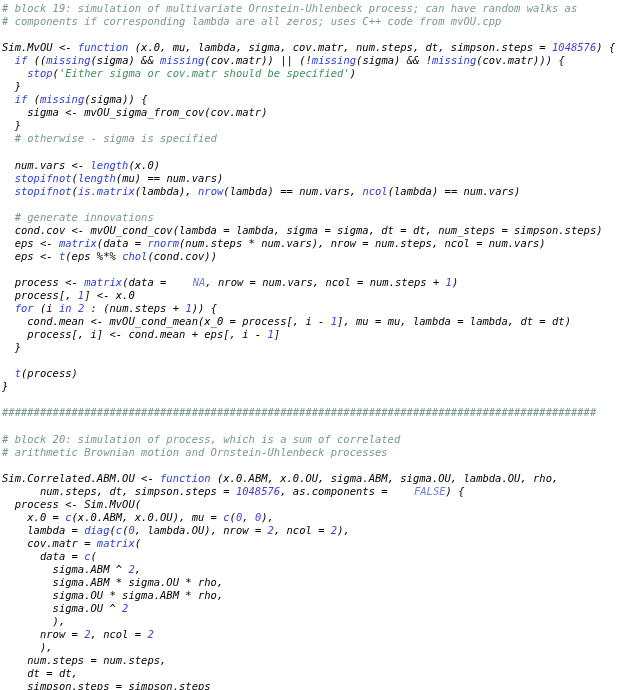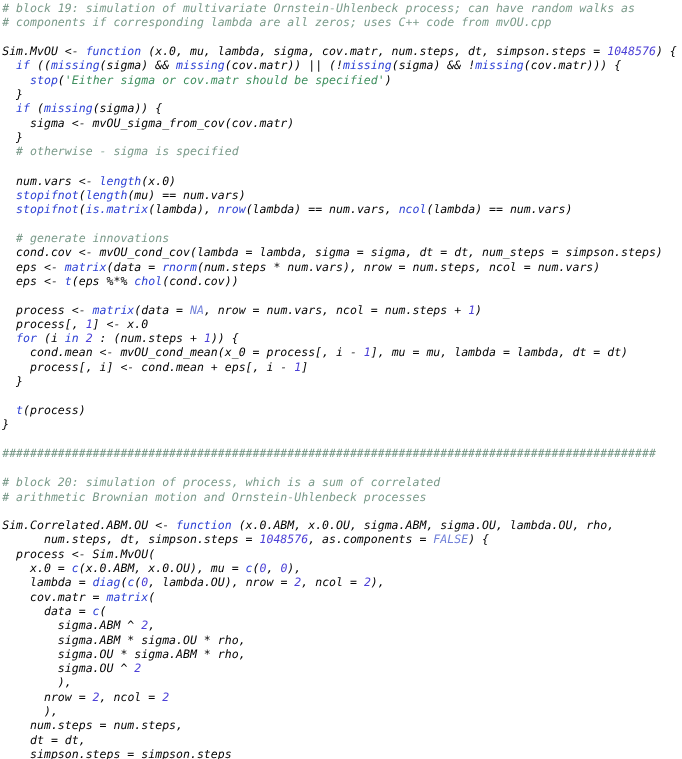--- a/index.html
+++ b/index.html
@@ -24,20 +24,20 @@
   .line {
     white-space: pre;
     min-height: 13.05px;
     font-style: italic;
   }
   .cmt  { color: #7a9a8a; }
   .kw   { color: #2b3fd4; }
   .fn   { color: #2b3fd4; }
   .num  { color: #4b3fd6; }
   .str  { color: #3f8f5f; }
-  .cst  { color: #6f7fd8; }
+  .cst  { color: #6f7fd8; margin-left: 20px; }
   .op   { color: #000000; }
   .pl   { color: #000000; }
 </style>
 </head>
 <body>
 
 <div id="code-listing"><div class="line"><span class="cmt"># block 19: simulation of multivariate Ornstein-Uhlenbeck process; can have random walks as</span></div><div class="line"><span class="cmt"># components if corresponding lambda are all zeros; uses C++ code from mvOU.cpp</span></div><div class="line">&nbsp;</div><div class="line"><span class="pl">Sim.MvOU &lt;- </span><span class="kw">function</span><span class="pl"> (x.0, mu, lambda, sigma, cov.matr, num.steps, dt, simpson.steps = </span><span class="num">1048576</span><span class="pl">) {</span></div><div class="line"><span class="pl">  </span><span class="kw">if</span><span class="pl"> ((</span><span class="fn">missing</span><span class="pl">(sigma) &amp;&amp; </span><span class="fn">missing</span><span class="pl">(cov.matr)) || (!</span><span class="fn">missing</span><span class="pl">(sigma) &amp;&amp; !</span><span class="fn">missing</span><span class="pl">(cov.matr))) {</span></div><div class="line"><span class="pl">    </span><span class="fn">stop</span><span class="pl">(</span><span class="str">'Either sigma or cov.matr should be specified'</span><span class="pl">)</span></div><div class="line"><span class="pl">  }</span></div><div class="line"><span class="pl">  </span><span class="kw">if</span><span class="pl"> (</span><span class="fn">missing</span><span class="pl">(sigma)) {</span></div><div class="line"><span class="pl">    sigma &lt;- mvOU_sigma_from_cov(cov.matr)</span></div><div class="line"><span class="pl">  }</span></div><div class="line"><span class="cmt">  # otherwise - sigma is specified</span></div><div class="line">&nbsp;</div><div class="line"><span class="pl">  num.vars &lt;- </span><span class="fn">length</span><span class="pl">(x.0)</span></div><div class="line"><span class="pl">  </span><span class="fn">stopifnot</span><span class="pl">(</span><span class="fn">length</span><span class="pl">(mu) == num.vars)</span></div><div class="line"><span class="pl">  </span><span class="fn">stopifnot</span><span class="pl">(</span><span class="fn">is.matrix</span><span class="pl">(lambda), </span><span class="fn">nrow</span><span class="pl">(lambda) == num.vars, </span><span class="fn">ncol</span><span class="pl">(lambda) == num.vars)</span></div><div class="line">&nbsp;</div><div class="line"><span class="cmt">  # generate innovations</span></div><div class="line"><span class="pl">  cond.cov &lt;- mvOU_cond_cov(lambda = lambda, sigma = sigma, dt = dt, num_steps = simpson.steps)</span></div><div class="line"><span class="pl">  eps &lt;- </span><span class="fn">matrix</span><span class="pl">(data = </span><span class="fn">rnorm</span><span class="pl">(num.steps * num.vars), nrow = num.steps, ncol = num.vars)</span></div><div class="line"><span class="pl">  eps &lt;- </span><span class="fn">t</span><span class="pl">(eps </span><span class="op">%*%</span><span class="pl"> </span><span class="fn">chol</span><span class="pl">(cond.cov))</span></div><div class="line">&nbsp;</div><div class="line"><span class="pl">  process &lt;- </span><span class="fn">matrix</span><span class="pl">(data = </span><span class="cst">NA</span><span class="pl">, nrow = num.vars, ncol = num.steps + </span><span class="num">1</span><span class="pl">)</span></div><div class="line"><span class="pl">  process[, </span><span class="num">1</span><span class="pl">] &lt;- x.0</span></div><div class="line"><span class="pl">  </span><span class="kw">for</span><span class="pl"> (i </span><span class="kw">in</span><span class="pl"> </span><span class="num">2</span><span class="pl"> : (num.steps + </span><span class="num">1</span><span class="pl">)) {</span></div><div class="line"><span class="pl">    cond.mean &lt;- mvOU_cond_mean(x_0 = process[, i - </span><span class="num">1</span><span class="pl">], mu = mu, lambda = lambda, dt = dt)</span></div><div class="line"><span class="pl">    process[, i] &lt;- cond.mean + eps[, i - </span><span class="num">1</span><span class="pl">]</span></div><div class="line"><span class="pl">  }</span></div><div class="line">&nbsp;</div><div class="line"><span class="pl">  </span><span class="fn">t</span><span class="pl">(process)</span></div><div class="line"><span class="pl">}</span></div><div class="line">&nbsp;</div><div class="line"><span class="cmt">##############################################################################################</span></div><div class="line">&nbsp;</div><div class="line"><span class="cmt"># block 20: simulation of process, which is a sum of correlated</span></div><div class="line"><span class="cmt"># arithmetic Brownian motion and Ornstein-Uhlenbeck processes</span></div><div class="line">&nbsp;</div><div class="line"><span class="pl">Sim.Correlated.ABM.OU &lt;- </span><span class="kw">function</span><span class="pl"> (x.0.ABM, x.0.OU, sigma.ABM, sigma.OU, lambda.OU, rho,</span></div><div class="line"><span class="pl">      num.steps, dt, simpson.steps = </span><span class="num">1048576</span><span class="pl">, as.components = </span><span class="cst">FALSE</span><span class="pl">) {</span></div><div class="line"><span class="pl">  process &lt;- Sim.MvOU(</span></div><div class="line"><span class="pl">    x.0 = </span><span class="fn">c</span><span class="pl">(x.0.ABM, x.0.OU), mu = </span><span class="fn">c</span><span class="pl">(</span><span class="num">0</span><span class="pl">, </span><span class="num">0</span><span class="pl">),</span></div><div class="line"><span class="pl">    lambda = </span><span class="fn">diag</span><span class="pl">(</span><span class="fn">c</span><span class="pl">(</span><span class="num">0</span><span class="pl">, lambda.OU), nrow = </span><span class="num">2</span><span class="pl">, ncol = </span><span class="num">2</span><span class="pl">),</span></div><div class="line"><span class="pl">    cov.matr = </span><span class="fn">matrix</span><span class="pl">(</span></div><div class="line"><span class="pl">      data = </span><span class="fn">c</span><span class="pl">(</span></div><div class="line"><span class="pl">        sigma.ABM ^ </span><span class="num">2</span><span class="pl">,</span></div><div class="line"><span class="pl">        sigma.ABM * sigma.OU * rho,</span></div><div class="line"><span class="pl">        sigma.OU * sigma.ABM * rho,</span></div><div class="line"><span class="pl">        sigma.OU ^ </span><span class="num">2</span></div><div class="line"><span class="pl">        ),</span></div><div class="line"><span class="pl">      nrow = </span><span class="num">2</span><span class="pl">, ncol = </span><span class="num">2</span></div><div class="line"><span class="pl">      ),</span></div><div class="line"><span class="pl">    num.steps = num.steps,</span></div><div class="line"><span class="pl">    dt = dt,</span></div><div class="line"><span class="pl">    simpson.steps = simpson.steps</span></div></div>
 
 </body></html>

